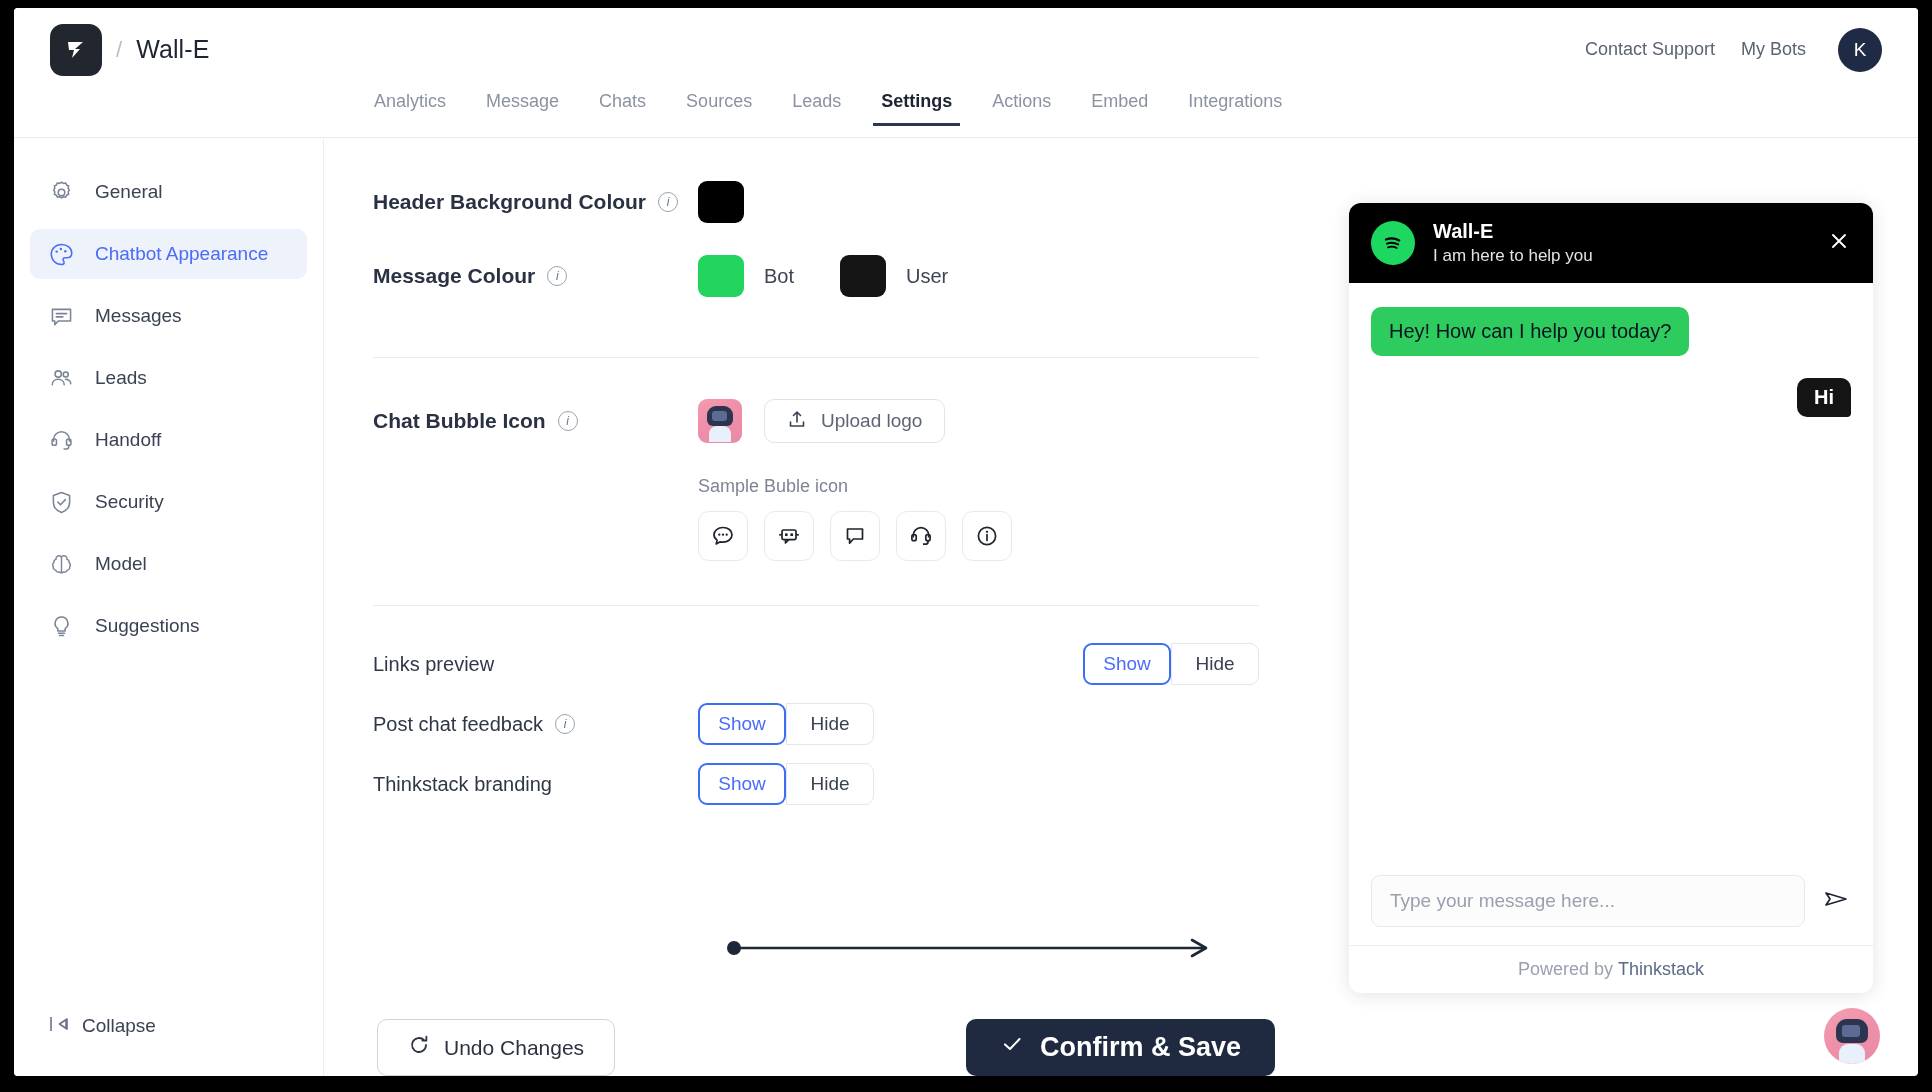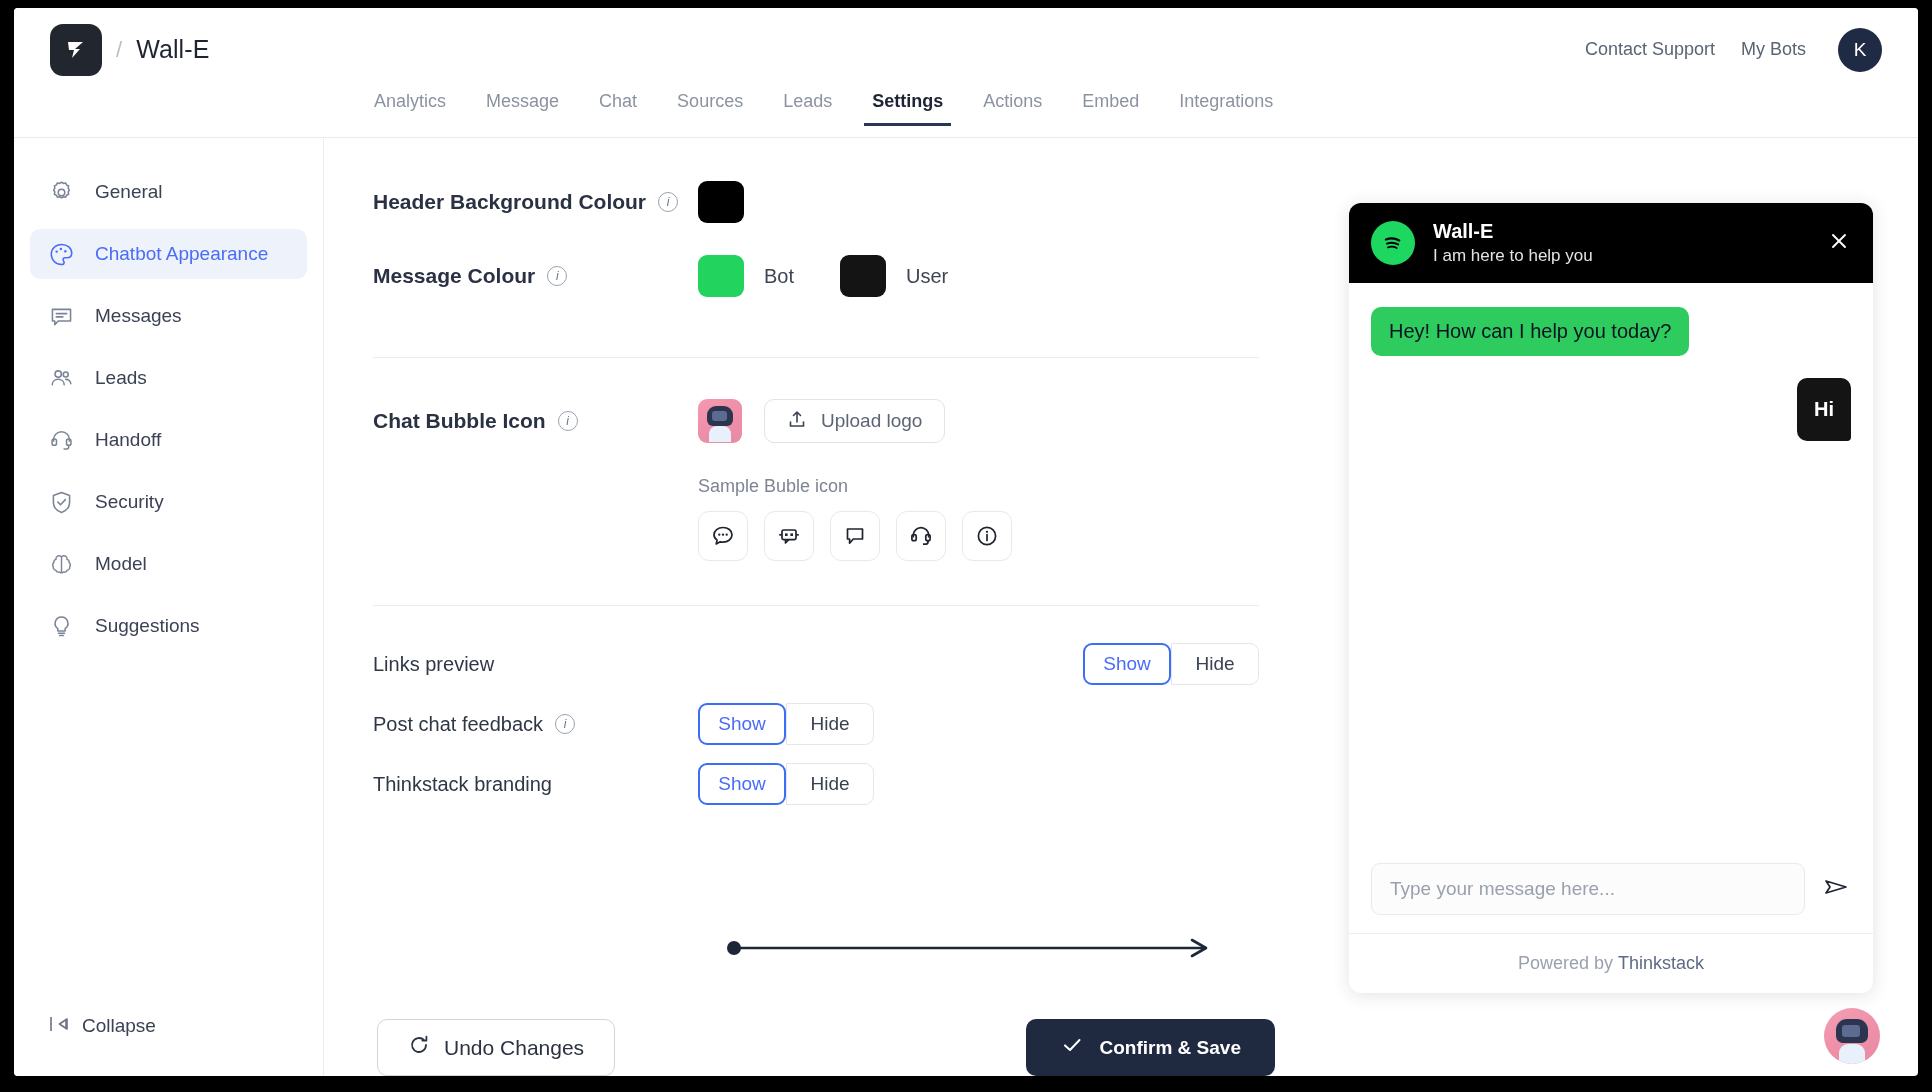--- a/index.html
+++ b/index.html
@@ -177,21 +177,21 @@
   .btn-undo {
     display: flex; align-items: center; gap: 14px;
     height: 57px; padding: 0 30px;
     border: 1px solid #cfd4de; border-radius: 10px;
     background: #fff; color: #2b3340; font-size: 21px;
   }
   .btn-save {
     margin-left: auto; display: flex; align-items: center; gap: 16px;
     height: 57px; padding: 0 34px;
     border-radius: 10px; background: #1f2a41; color: #fff;
-    font-size: 19px; font-weight: 700;
+    font-size: 27px; font-weight: 700;
   }
 
   
   .preview {
     position: absolute; left: 1335px; top: 195px;
     width: 524px; height: 790px;
     background: #fff; border-radius: 12px;
     box-shadow: 0 2px 18px rgba(25,35,60,.13);
     overflow: hidden;
     display: flex; flex-direction: column;
@@ -209,33 +209,33 @@
   .pv-sub { font-size: 17px; color: #e3e3e3; line-height: 1.35; }
   .pv-close { margin-left: auto; font-size: 27px; color: #fff; line-height: 1; }
   .pv-body { flex: 1; padding: 24px 22px; position: relative; }
   .bub-bot {
     display: inline-block; background: #2ecc5f; color: #0c1321;
     font-size: 20px; padding: 13px 18px; border-radius: 10px;
   }
   .bub-user-wrap { display: flex; justify-content: flex-end; margin-top: 22px; }
   .bub-user {
     background: #141414; color: #fff; font-size: 20px; font-weight: 700;
-    padding: 20px 17px; border-radius: 10px 10px 4px 10px;
+    padding: 8px 17px; border-radius: 10px 10px 4px 10px;
   }
   .pv-input-row {
     display: flex; align-items: center; gap: 16px;
     padding: 16px 22px 18px 22px; flex: none;
   }
   .pv-input {
     flex: 1; height: 52px; border: 1px solid #e7e9ee; border-radius: 9px;
     background: #fcfcfd; color: #9aa1ae; font-size: 19px;
     display: flex; align-items: center; padding: 0 18px;
   }
   .pv-foot {
-    height: 60px; border-top: 1px solid #edeef2; flex: none;
+    height: 48px; border-top: 1px solid #edeef2; flex: none;
     display: flex; align-items: center; justify-content: center;
     font-size: 18px; color: #9aa1ae;
   }
   .pv-foot b { color: #5e6b86; font-weight: 400; margin-left: 5px; }
   .fab {
     position: absolute; left: 1810px; top: 1000px;
     width: 56px; height: 56px; border-radius: 50%;
     background: linear-gradient(150deg,#f2a0b4 0%,#ee90a8 50%,#e98ba6 100%);
     overflow: hidden;
   }
@@ -270,21 +270,21 @@
       <span class="top-link">My Bots</span>
       <div class="avatar-k">
         <span>K</span>
       </div>
     </div>
   </div>
 
   <div class="tabs" id="tabs">
       <div class="tab">Analytics</div>
       <div class="tab">Message</div>
-      <div class="tab">Chat</div>
+      <div class="tab">Chats</div>
       <div class="tab">Sources</div>
       <div class="tab">Leads</div>
       <div class="tab active">Settings</div>
       <div class="tab">Actions</div>
       <div class="tab">Embed</div>
       <div class="tab">Integrations</div>
     </div>
 
   <div class="sidebar">
     <div id="side-list">

